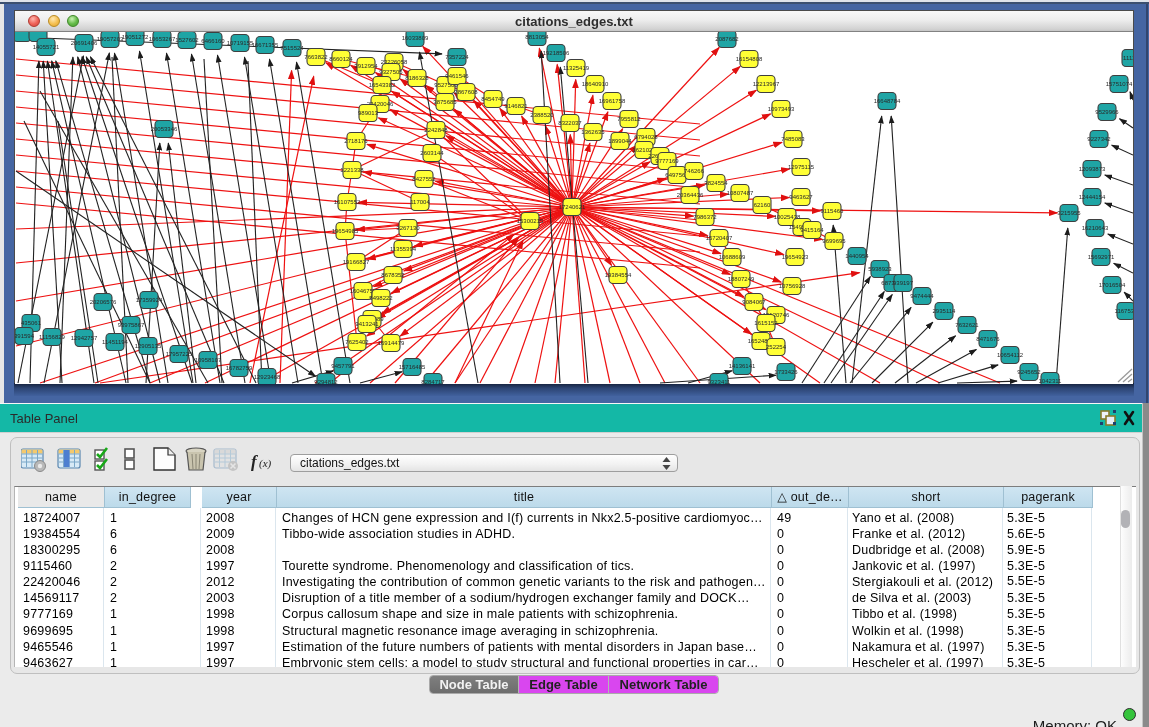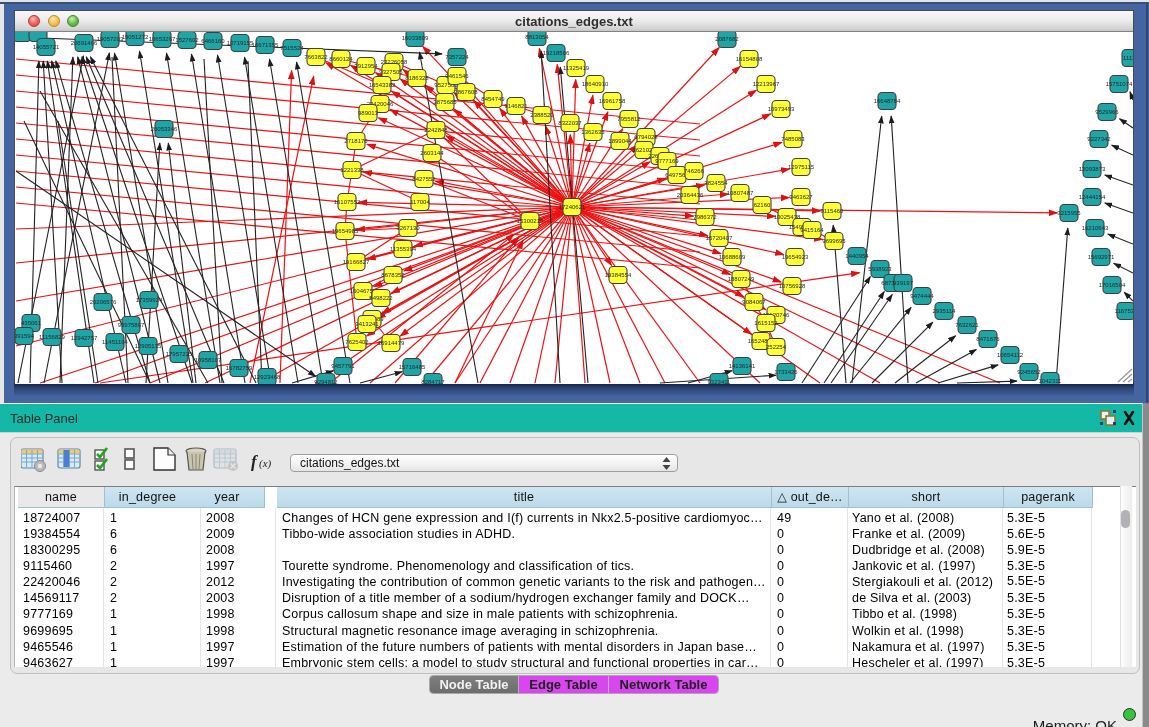--- a/index.html
+++ b/index.html
@@ -652,21 +652,21 @@
             <text x="238" y="21" font-family="Liberation Serif,serif" font-style="italic" font-size="11" fill="#222">(x)</text>
           </svg>
         <div id="dd">citations_edges.txt<svg class="arr2" width="11" height="14" viewBox="0 0 11 14" style="position:absolute;right:5px;top:2px">
               <path d="M5.5 0 L9.5 5 L1.5 5 Z" fill="#444"></path>
               <path d="M5.5 13 L9.5 8 L1.5 8 Z" fill="#444"></path>
             </svg></div>
       </div>
       <div id="ttable">
           <div class="hd" style="left:3px;width:87px;background:#e9e9e9;">name</div>
 <div class="hd" style="left:90px;width:86px;">in_degree</div>
-<div class="hd" style="left:175px;width:75px;">year</div>
+<div class="hd" style="left:187px;width:75px;">year</div>
 <div class="hd" style="left:262px;width:495px;">title</div>
 <div class="hd" style="left:757px;width:77px;">△ out_de…</div>
 <div class="hd" style="left:834px;width:155px;">short</div>
 <div class="hd" style="left:989px;width:89px;">pagerank</div>
 <div style="position:absolute;left:88px;top:21px;width:1px;height:160px;background:#dbe6ee"></div>
 <div style="position:absolute;left:185px;top:21px;width:1px;height:160px;background:#dbe6ee"></div>
 <div style="position:absolute;left:260px;top:21px;width:1px;height:160px;background:#dbe6ee"></div>
 <div style="position:absolute;left:755px;top:21px;width:1px;height:160px;background:#dbe6ee"></div>
 <div style="position:absolute;left:832px;top:21px;width:1px;height:160px;background:#dbe6ee"></div>
 <div style="position:absolute;left:987px;top:21px;width:1px;height:160px;background:#dbe6ee"></div>
@@ -676,21 +676,21 @@
 <div class="rowtxt" style="left:191px;top:22.5px">2008</div>
 <div class="rowtxt" style="left:267px;top:22.5px">Changes of HCN gene expression and I(f) currents in Nkx2.5‑positive cardiomyoc…</div>
 <div class="rowtxt" style="left:762px;top:22.5px">49</div>
 <div class="rowtxt" style="left:837px;top:22.5px">Yano et al. (2008)</div>
 <div class="rowtxt" style="left:992px;top:22.5px">5.3E‑5</div>
 <div class="rowtxt" style="left:8px;top:38.6px">19384554</div>
 <div class="rowtxt" style="left:95px;top:38.6px">6</div>
 <div class="rowtxt" style="left:191px;top:38.6px">2009</div>
 <div class="rowtxt" style="left:267px;top:38.6px">Tibbo‑wide association studies in ADHD.</div>
 <div class="rowtxt" style="left:762px;top:38.6px">0</div>
-<div class="rowtxt" style="left:837px;top:38.6px">Franke et al. (2009)</div>
+<div class="rowtxt" style="left:837px;top:38.6px">Franke et al. (2012)</div>
 <div class="rowtxt" style="left:992px;top:38.6px">5.6E‑5</div>
 <div class="rowtxt" style="left:8px;top:54.8px">18300295</div>
 <div class="rowtxt" style="left:95px;top:54.8px">6</div>
 <div class="rowtxt" style="left:191px;top:54.8px">2008</div>
 <div class="rowtxt" style="left:762px;top:54.8px">0</div>
 <div class="rowtxt" style="left:837px;top:54.8px">Dudbridge et al. (2008)</div>
 <div class="rowtxt" style="left:992px;top:54.8px">5.9E‑5</div>
 <div class="rowtxt" style="left:8px;top:71.0px">9115460</div>
 <div class="rowtxt" style="left:95px;top:71.0px">2</div>
 <div class="rowtxt" style="left:191px;top:71.0px">1997</div>

